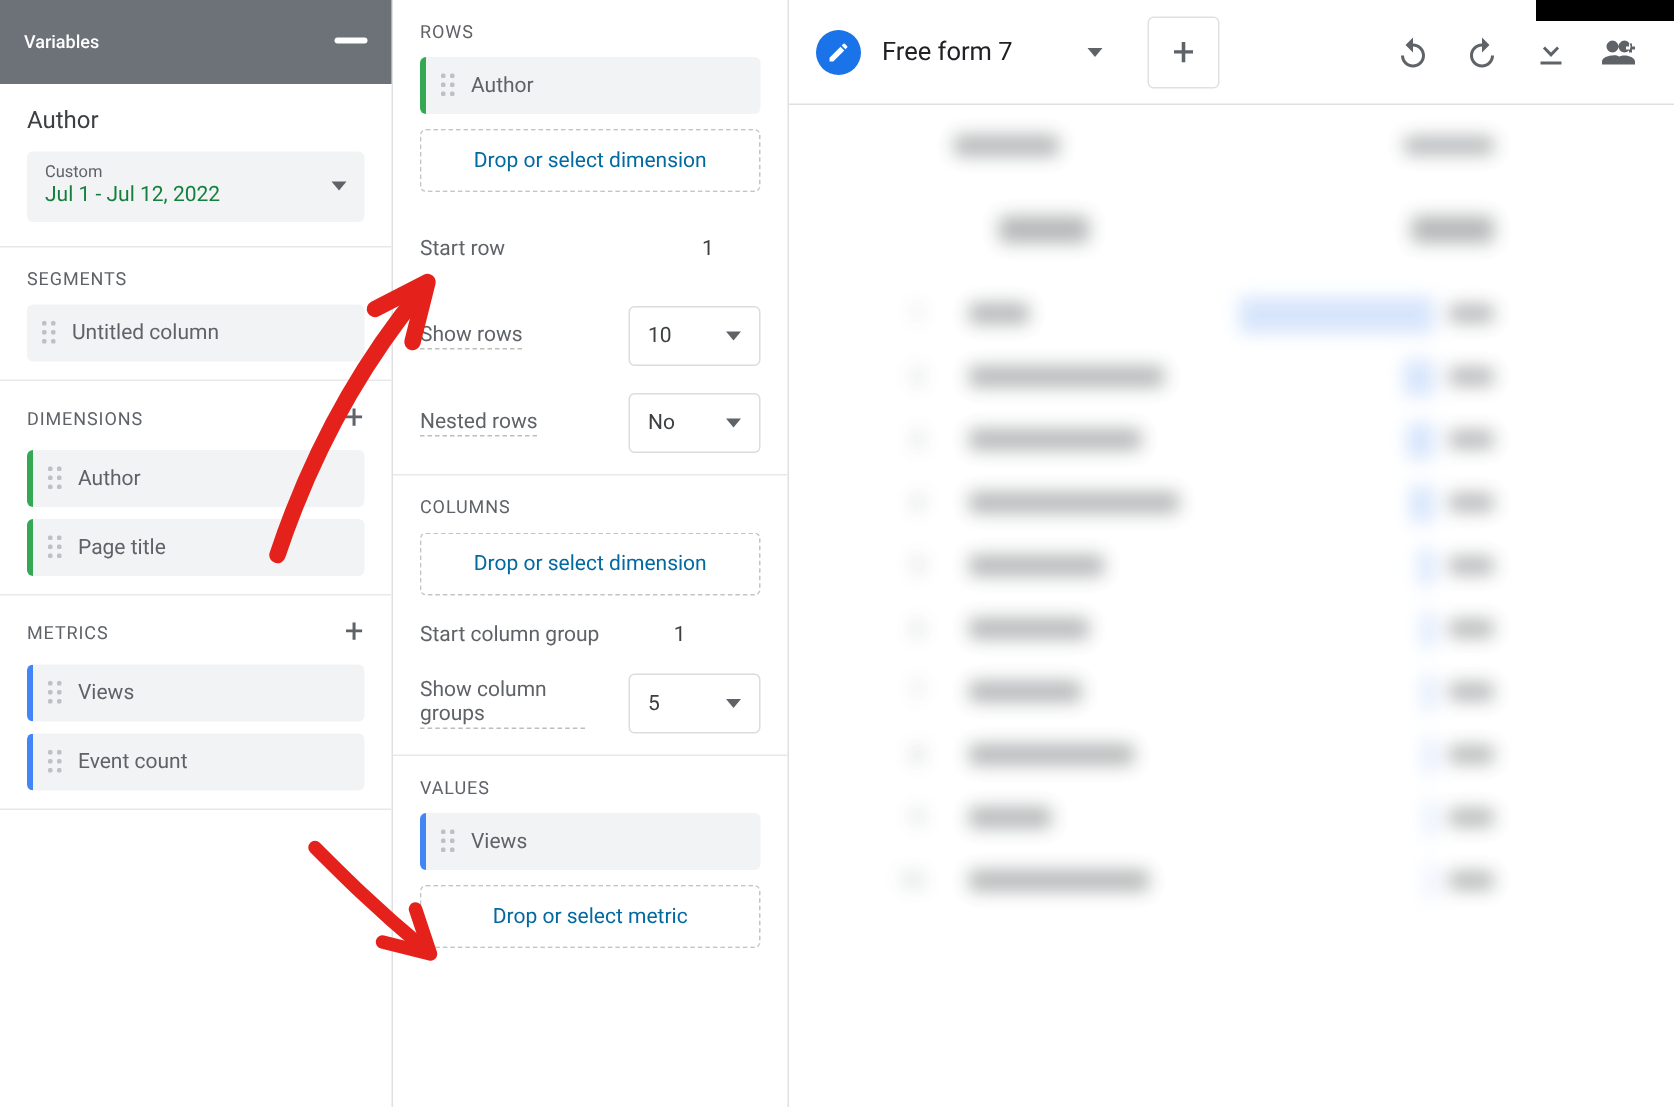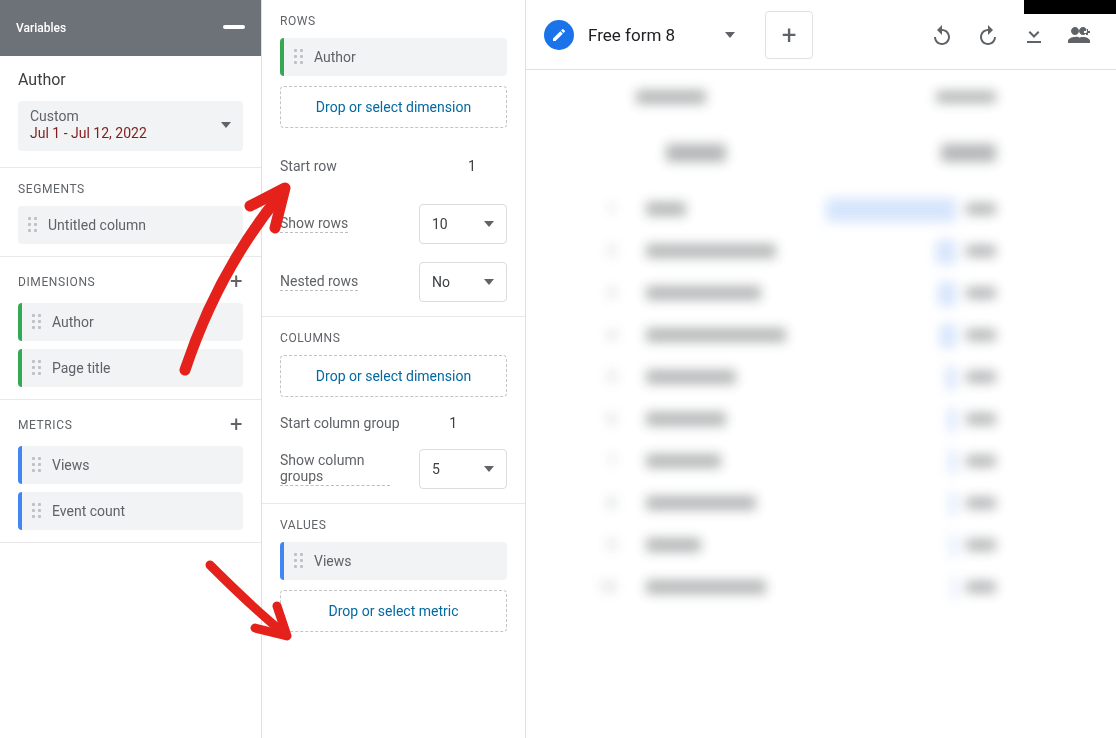--- a/index.html
+++ b/index.html
@@ -22,22 +22,22 @@
 
   .section { padding: 14px 18px 10px 18px; border-bottom: 1px solid #e8e8e8; }
   .section-inner-label { font-size: 16px; color: #3c4043; margin-bottom: 6px; }
   .section-value { font-size: 16px; color: #3c4043; }
 
   .date-range {
     display: flex; justify-content: space-between; align-items: center;
     background: #f1f3f4; border-radius: 4px; padding: 8px 12px 10px 12px;
     margin-top: 12px; margin-bottom: 6px;
   }
-  .date-range .custom-label { font-size: 14px; color: #5f6368; line-height: 1; }
-  .date-range .date-text { font-size: 14px; color: #7f1d1d; margin-top: 2px; }
+  .date-range .custom-label { font-size: 11px; color: #5f6368; line-height: 1; }
+  .date-range .date-text { font-size: 14px; color: #15803d; margin-top: 2px; }
   .caret-down {
     width: 0; height: 0; border-left: 5px solid transparent; border-right: 5px solid transparent;
     border-top: 6px solid #5f6368;
   }
 
   .section-head {
     display: flex; justify-content: space-between; align-items: center;
     font-size: 12px; letter-spacing: 0.6px; color: #5f6368; margin-bottom: 10px;
   }
   .plus {
@@ -307,21 +307,21 @@
 
   <div class="main">
     <div class="dark-patch"></div>
 
     <div class="toolbar">
       <div class="edit-circle">
         <svg viewBox="0 0 24 24">
             <path d="M3 17.25V21h3.75l11-11-3.75-3.75-11 11zM20.71 7.04a1 1 0 0 0 0-1.41l-2.34-2.34a1 1 0 0 0-1.41 0l-1.83 1.83 3.75 3.75 1.83-1.83z"></path>
           </svg>
       </div>
-      <span class="tab-title">Free form 8</span>
+      <span class="tab-title">Free form 7</span>
       <div class="caret-down tab-caret"></div>
       <div class="tab-add">
           <span>+</span>
         </div>
       <div class="toolbar-spacer"></div>
       <div class="toolbar-icon">
           <svg viewBox="0 0 24 24">
             <path d="M12 5V2L7 7l5 5V8c3.3 0 6 2.7 6 6s-2.7 6-6 6-6-2.7-6-6H4c0 4.4 3.6 8 8 8s8-3.6 8-8-3.6-8-8-8z"></path>
           </svg>
         </div>

